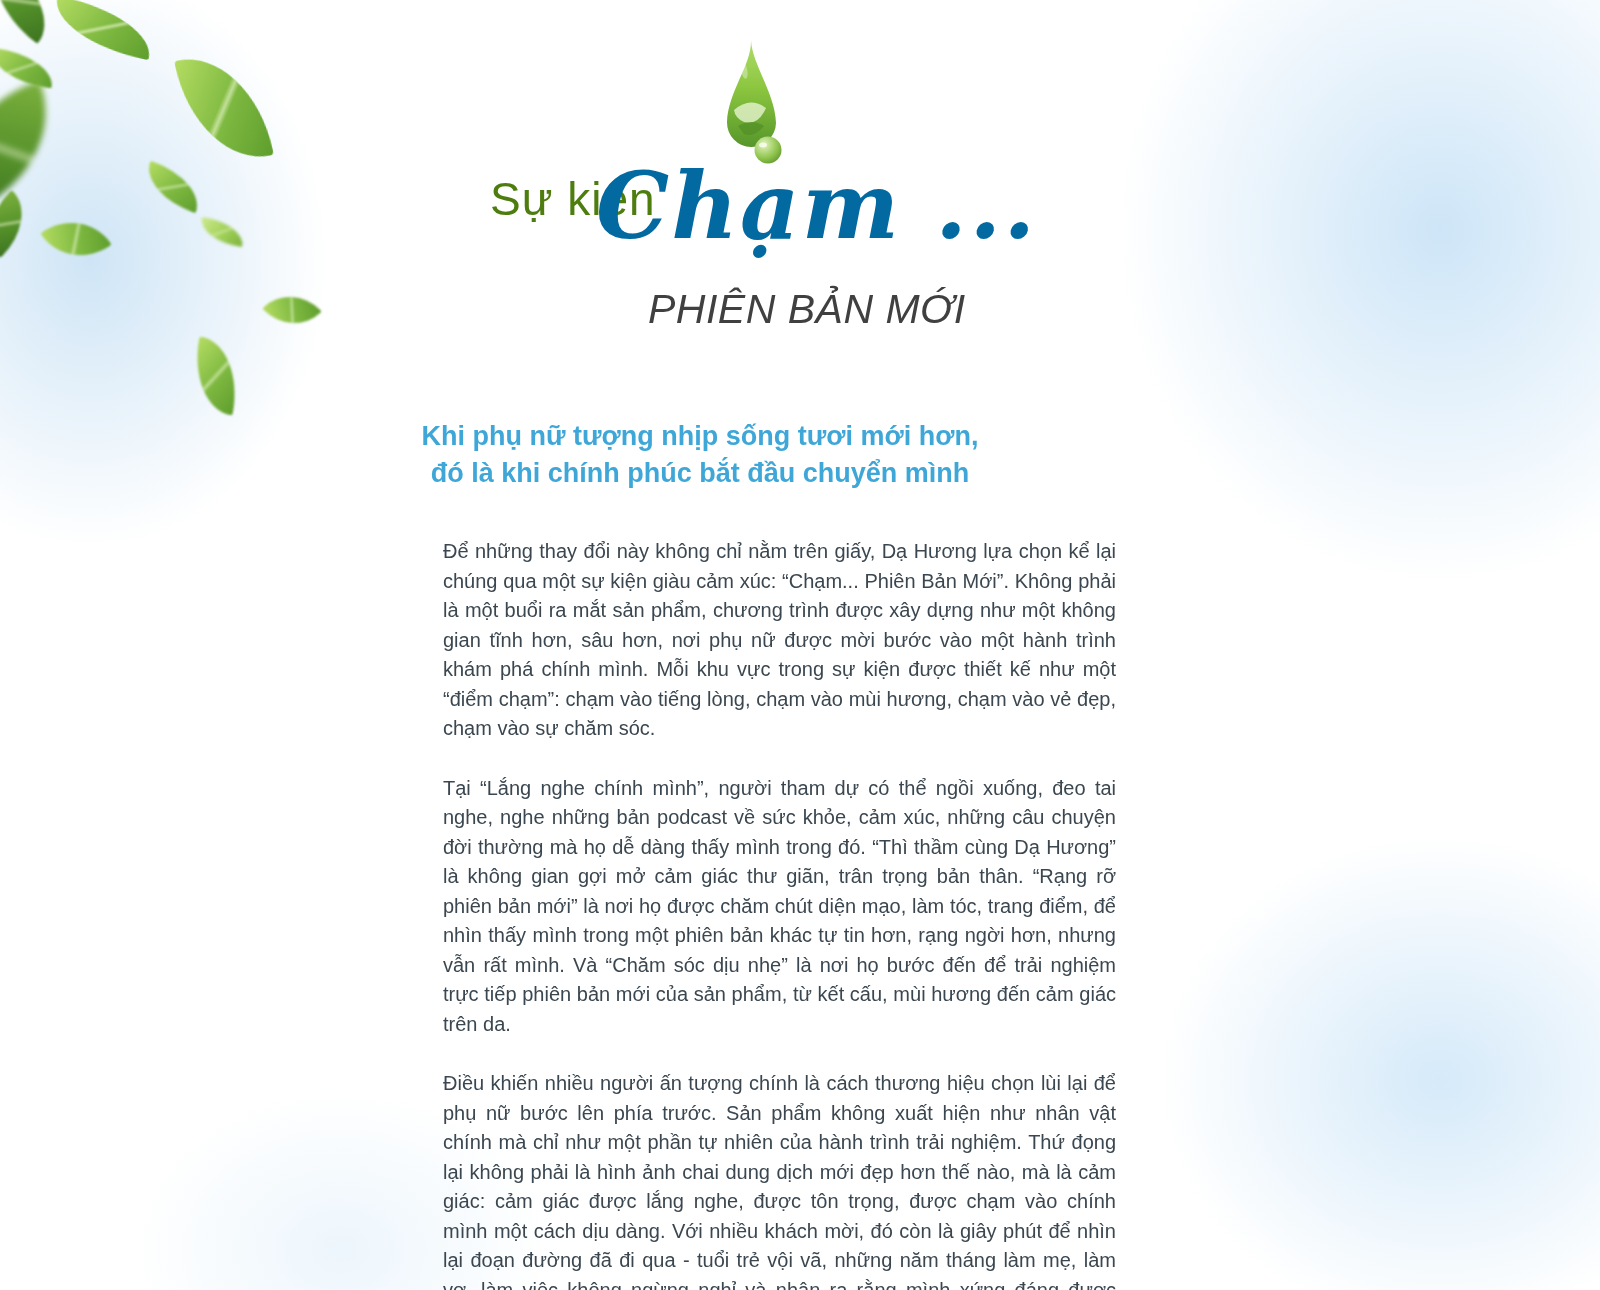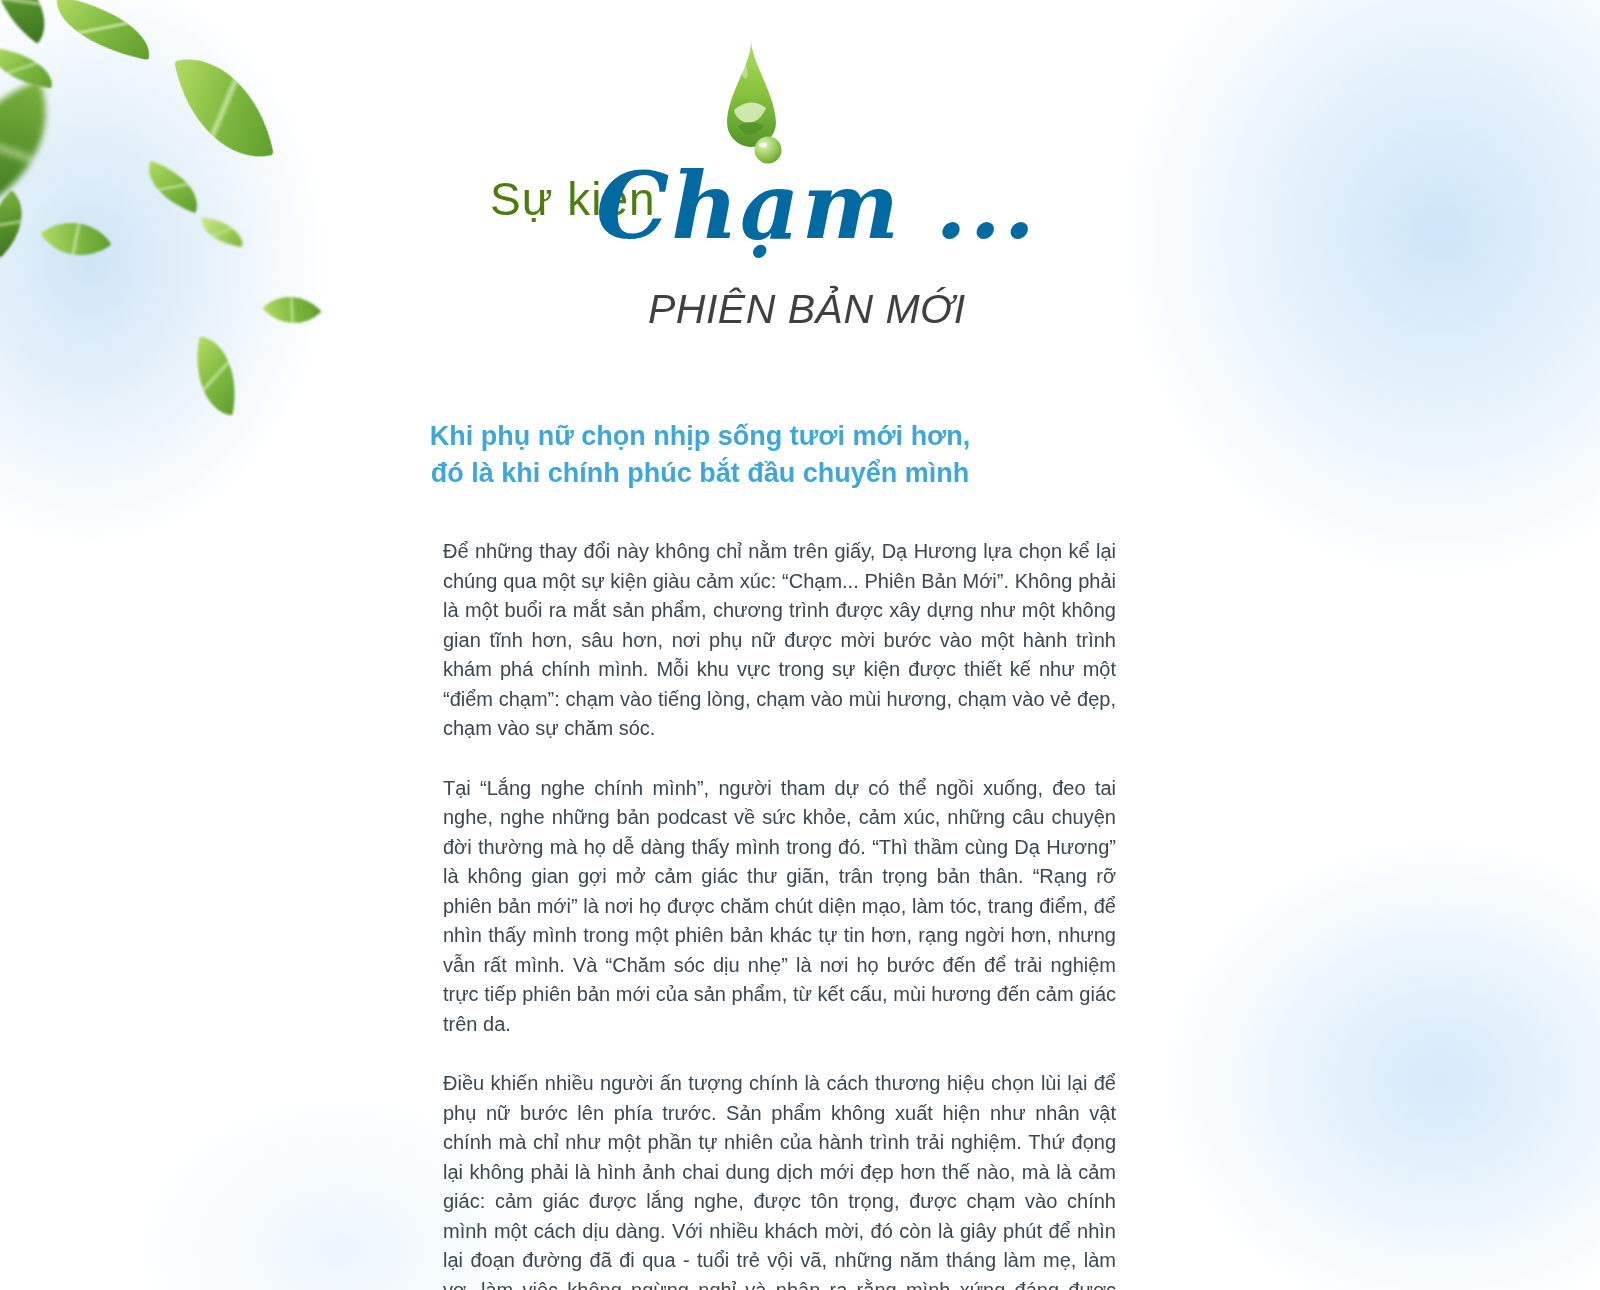--- a/index.html
+++ b/index.html
@@ -94,21 +94,21 @@
     </svg>
   </div>
 
   <div>
     <div class="event-label">Sự kiện</div>
     <div class="event-script">Chạm ...</div>
     <div class="event-main">PHIÊN BẢN MỚI</div>
   </div>
 
   <div class="subtitle">
-    <div>Khi phụ nữ chọn nhịp sống tươi mới hơn,</div>
+    <div>Khi phụ nữ tượng nhịp sống tươi mới hơn,</div>
     <div>đó là khi chính phúc bắt đầu chuyển mình</div>
   </div>
 
   <div class="article">
     <p>Để những thay đổi này không chỉ nằm trên giấy, Dạ Hương lựa chọn kể lại chúng qua một sự kiện giàu cảm xúc: “Chạm... Phiên Bản Mới”. Không phải là một buổi ra mắt sản phẩm, chương trình được xây dựng như một không gian tĩnh hơn, sâu hơn, nơi phụ nữ được mời bước vào một hành trình khám phá chính mình. Mỗi khu vực trong sự kiện được thiết kế như một “điểm chạm”: chạm vào tiếng lòng, chạm vào mùi hương, chạm vào vẻ đẹp, chạm vào sự chăm sóc.</p>
     <p>Tại “Lắng nghe chính mình”, người tham dự có thể ngồi xuống, đeo tai nghe, nghe những bản podcast về sức khỏe, cảm xúc, những câu chuyện đời thường mà họ dễ dàng thấy mình trong đó. “Thì thầm cùng Dạ Hương” là không gian gợi mở cảm giác thư giãn, trân trọng bản thân. “Rạng rỡ phiên bản mới” là nơi họ được chăm chút diện mạo, làm tóc, trang điểm, để nhìn thấy mình trong một phiên bản khác tự tin hơn, rạng ngời hơn, nhưng vẫn rất mình. Và “Chăm sóc dịu nhẹ” là nơi họ bước đến để trải nghiệm trực tiếp phiên bản mới của sản phẩm, từ kết cấu, mùi hương đến cảm giác trên da.</p>
     <p>Điều khiến nhiều người ấn tượng chính là cách thương hiệu chọn lùi lại để phụ nữ bước lên phía trước. Sản phẩm không xuất hiện như nhân vật chính mà chỉ như một phần tự nhiên của hành trình trải nghiệm. Thứ đọng lại không phải là hình ảnh chai dung dịch mới đẹp hơn thế nào, mà là cảm giác: cảm giác được lắng nghe, được tôn trọng, được chạm vào chính mình một cách dịu dàng. Với nhiều khách mời, đó còn là giây phút để nhìn lại đoạn đường đã đi qua - tuổi trẻ vội vã, những năm tháng làm mẹ, làm vợ, làm việc không ngừng nghỉ và nhận ra rằng mình xứng đáng được chăm sóc nhiều hơn.</p>
   </div>
 
 </div>

